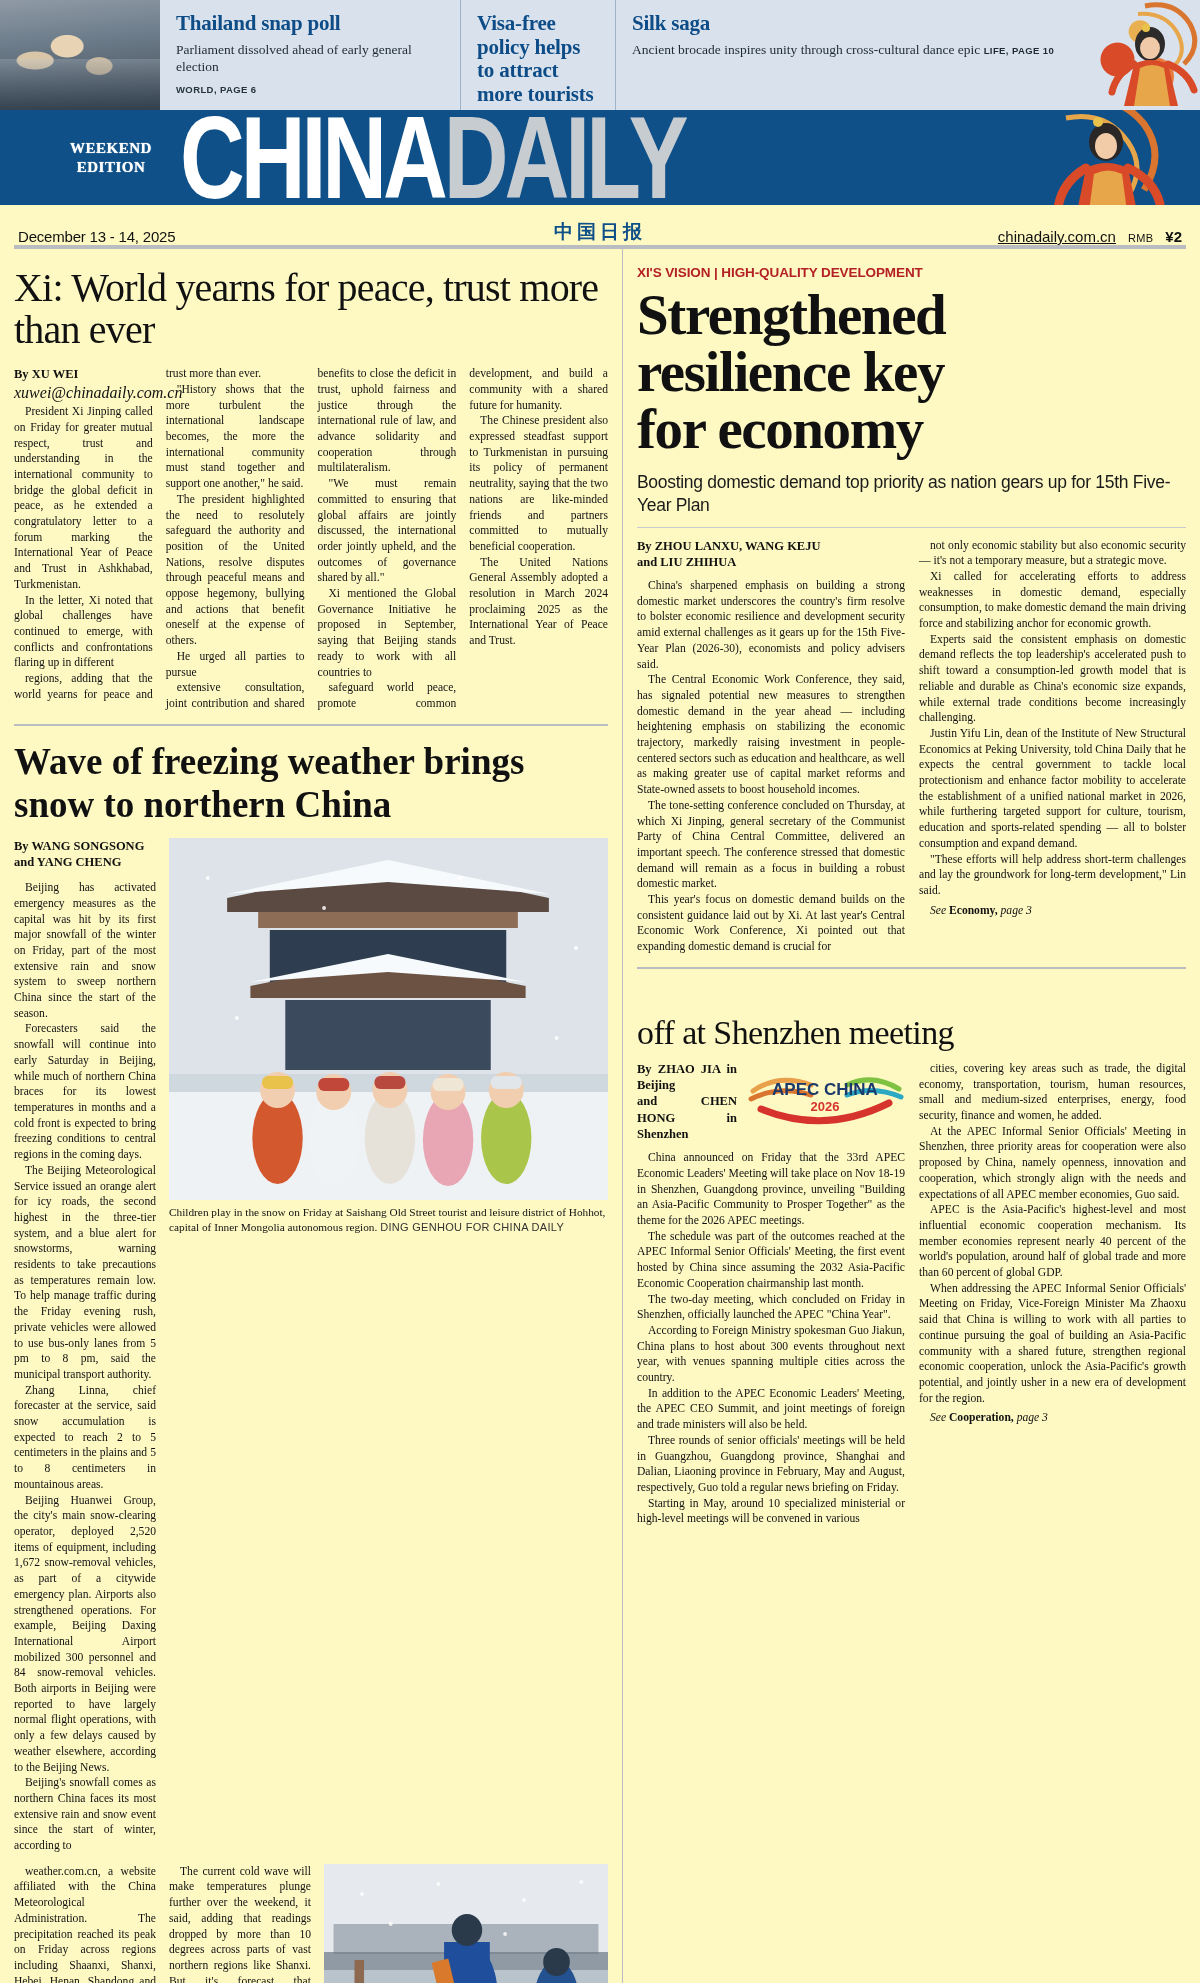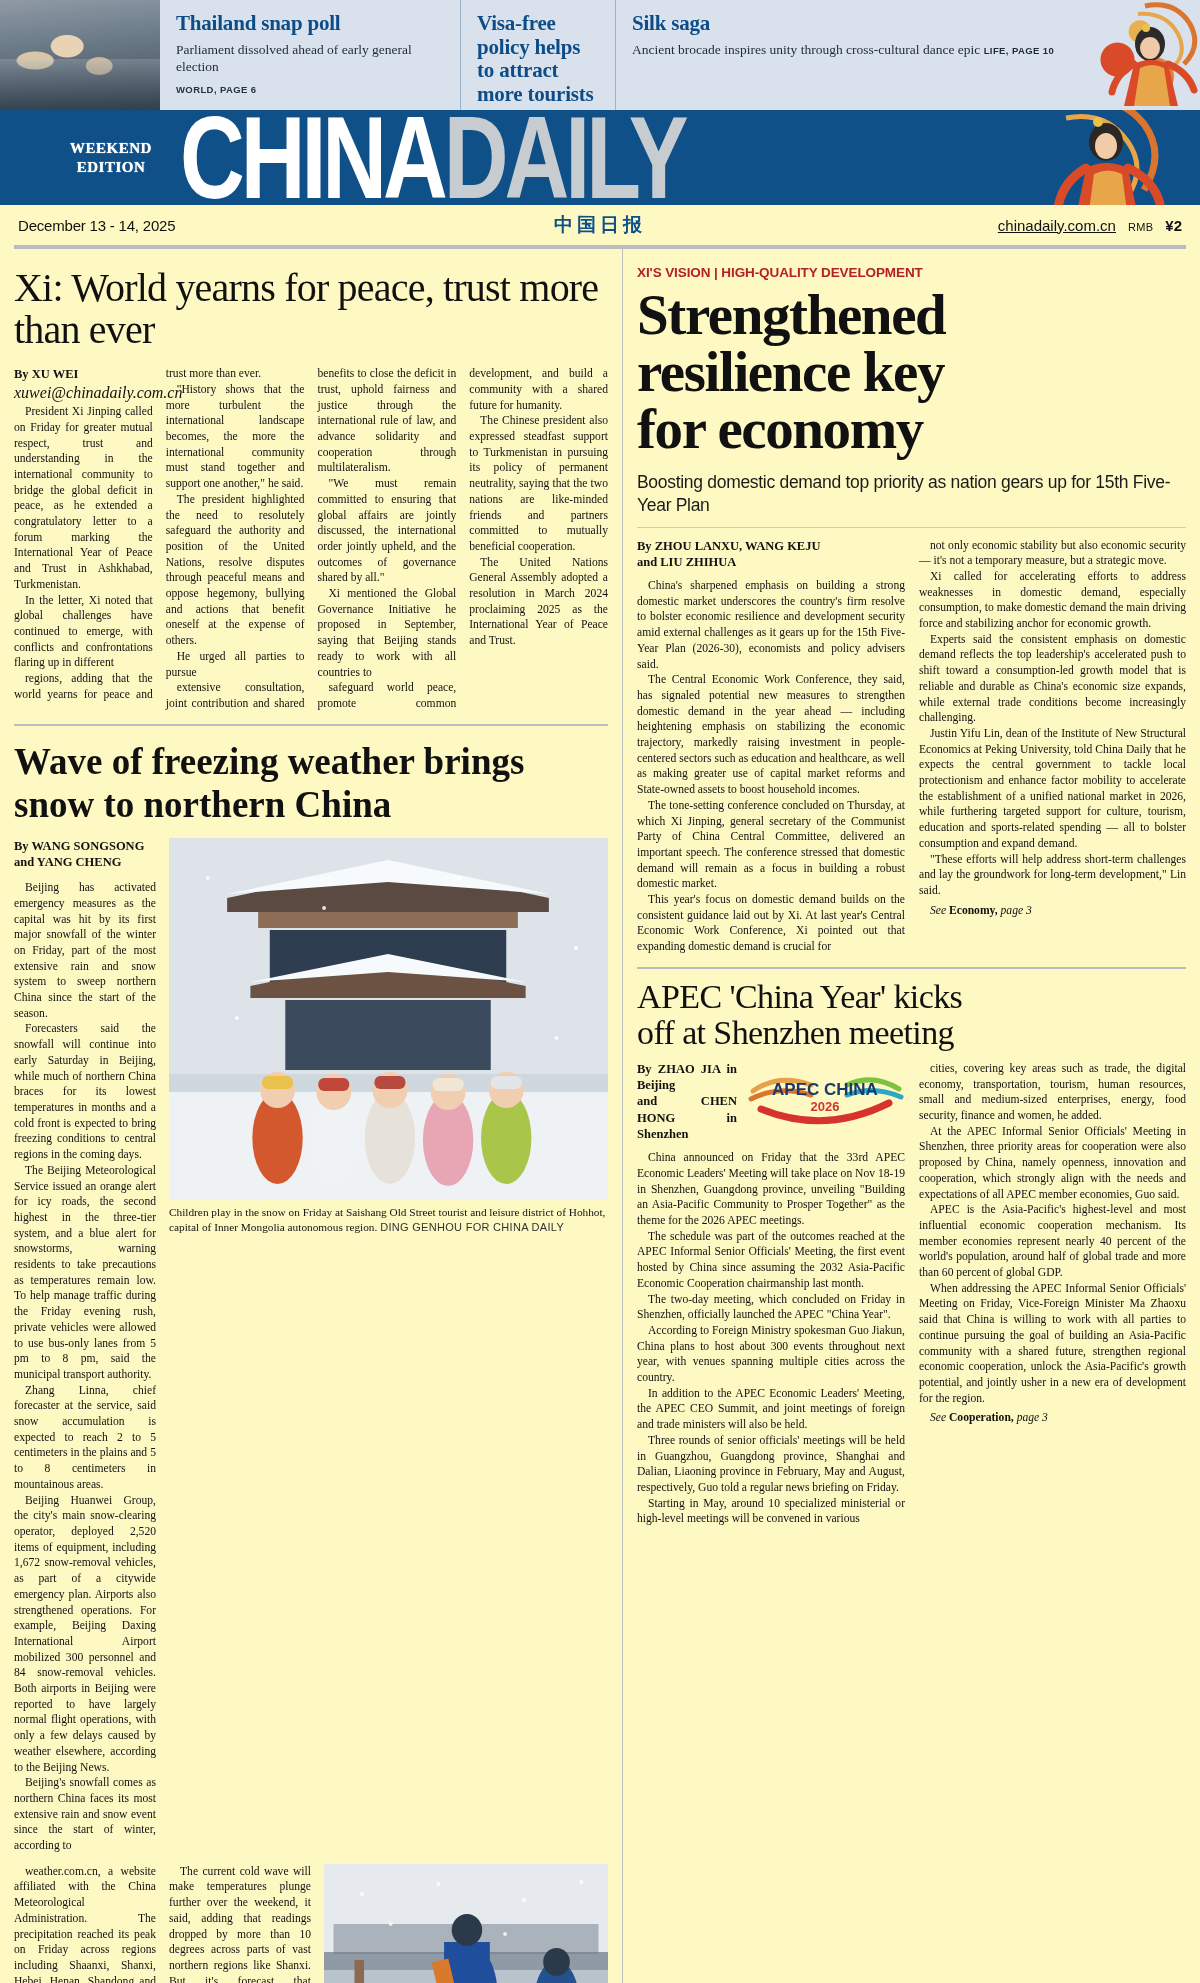--- a/index.html
+++ b/index.html
@@ -64,21 +64,21 @@
     font-family:"Liberation Sans", sans-serif; font-weight:bold;
     font-size: 88px; letter-spacing:-4px; line-height:.9; margin-left: 14px;
     transform: scaleY(1.32) scaleX(1.02); transform-origin: left center;
   }
   .logo .china { color:#ffffff; }
   .logo .daily { color:#c7ccd1; }
   .masthead-dancer { position:absolute; right: 8px; top:-26px; width: 160px; height: 150px; }
 
   
   .dateline {
-    height: 40px; display:flex; align-items:center; padding: 0 18px;
+    height: 40px; display:flex; align-items:flex-end; padding: 0 18px;
     font-size: 16px; position:relative;
   }
   .dateline .date { font-family:"Liberation Sans", sans-serif; font-size: 15px; letter-spacing:-.2px;}
   .dateline .cn { position:absolute; left:50%; transform:translateX(-50%);
     color:#0f5088; font-size: 19px; font-weight:bold; letter-spacing: 4px;}
   .dateline .right { margin-left:auto; display:flex; align-items:baseline; gap:12px; }
   .dateline .site { font-family:"Liberation Sans", sans-serif; font-size: 15px; text-decoration: underline; }
   .dateline .rmb { font-family:"Liberation Sans", sans-serif; font-size: 11px; letter-spacing:.3px;}
   .dateline .price { font-family:"Liberation Sans", sans-serif; font-size: 15px; font-weight:bold;}
   .rule-thick { height: 4px; background: #b9bcc0; margin: 0 14px; }
@@ -390,21 +390,21 @@
             <p>Justin Yifu Lin, dean of the Institute of New Structural Economics at Peking University, told China Daily that he expects the central government to tackle local protectionism and enhance factor mobility to accelerate the establishment of a unified national market in 2026, while furthering targeted support for culture, tourism, education and sports-related spending — all to bolster consumption and expand demand.</p>
             <p>"These efforts will help address short-term challenges and lay the groundwork for long-term development," Lin said.</p>
             <p class="see"><span>See </span><b>Economy,</b><span> page 3</span></p>
           </div>
         </div>
       </div>
 
       <div class="hr-rule"></div>
 
       <h2 class="mid">
-        <span>APEC 'China Year' kicks</span><br>
+        <br>
         <span>off at Shenzhen meeting</span>
       </h2>
 
       <div style="display:flex; gap:14px; margin-top:10px;">
         <div style="width:268px; flex:0 0 268px;">
           <div class="apec-logo">
             <svg viewBox="0 0 160 62" width="160" height="62" aria-hidden="true">
               <path d="M8 26 q26 -18 58 -6" fill="none" stroke="#e8a04a" stroke-width="5" stroke-linecap="round"></path>
               <path d="M6 34 q28 -14 60 -4" fill="none" stroke="#d9752e" stroke-width="5" stroke-linecap="round"></path>
               <path d="M154 24 q-26 -16 -52 -4" fill="none" stroke="#7fc242" stroke-width="5" stroke-linecap="round"></path>

